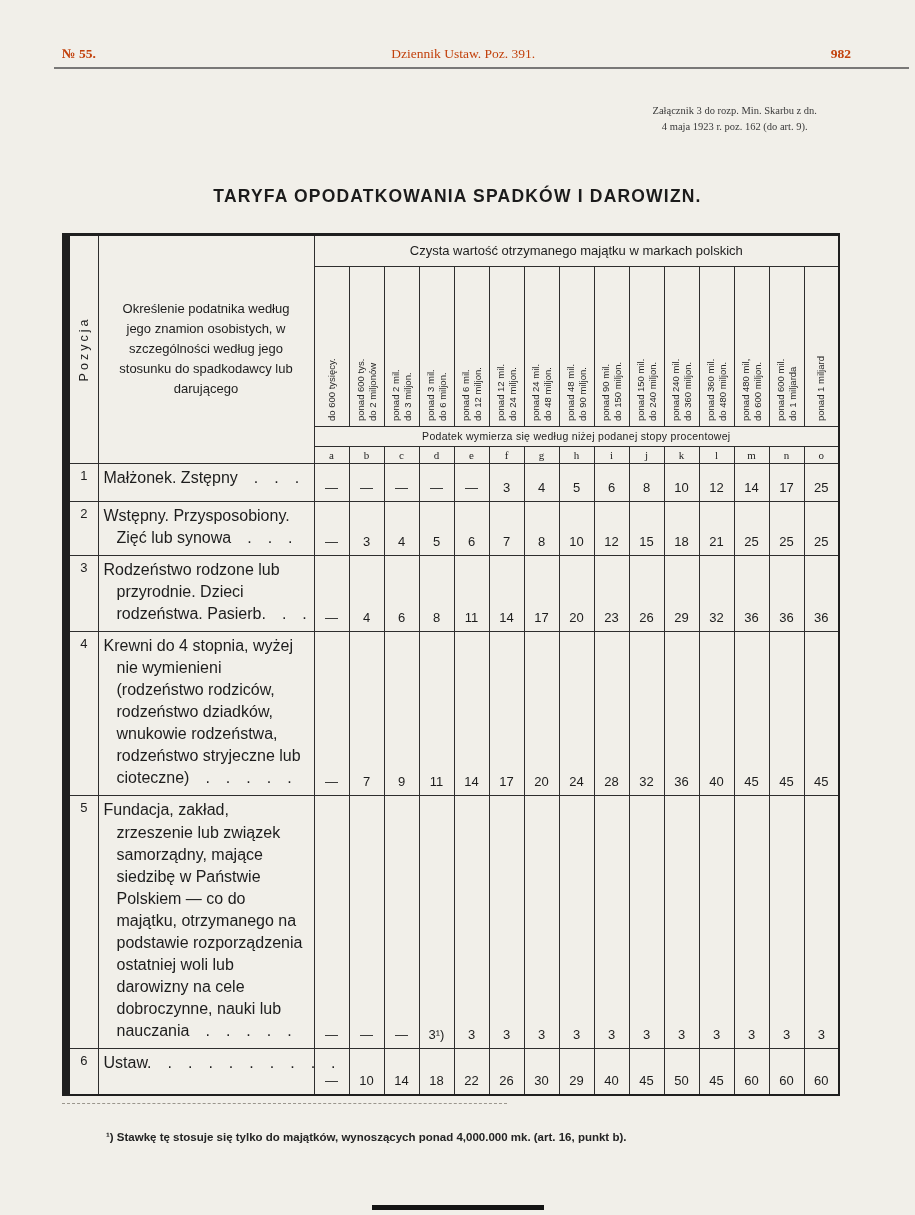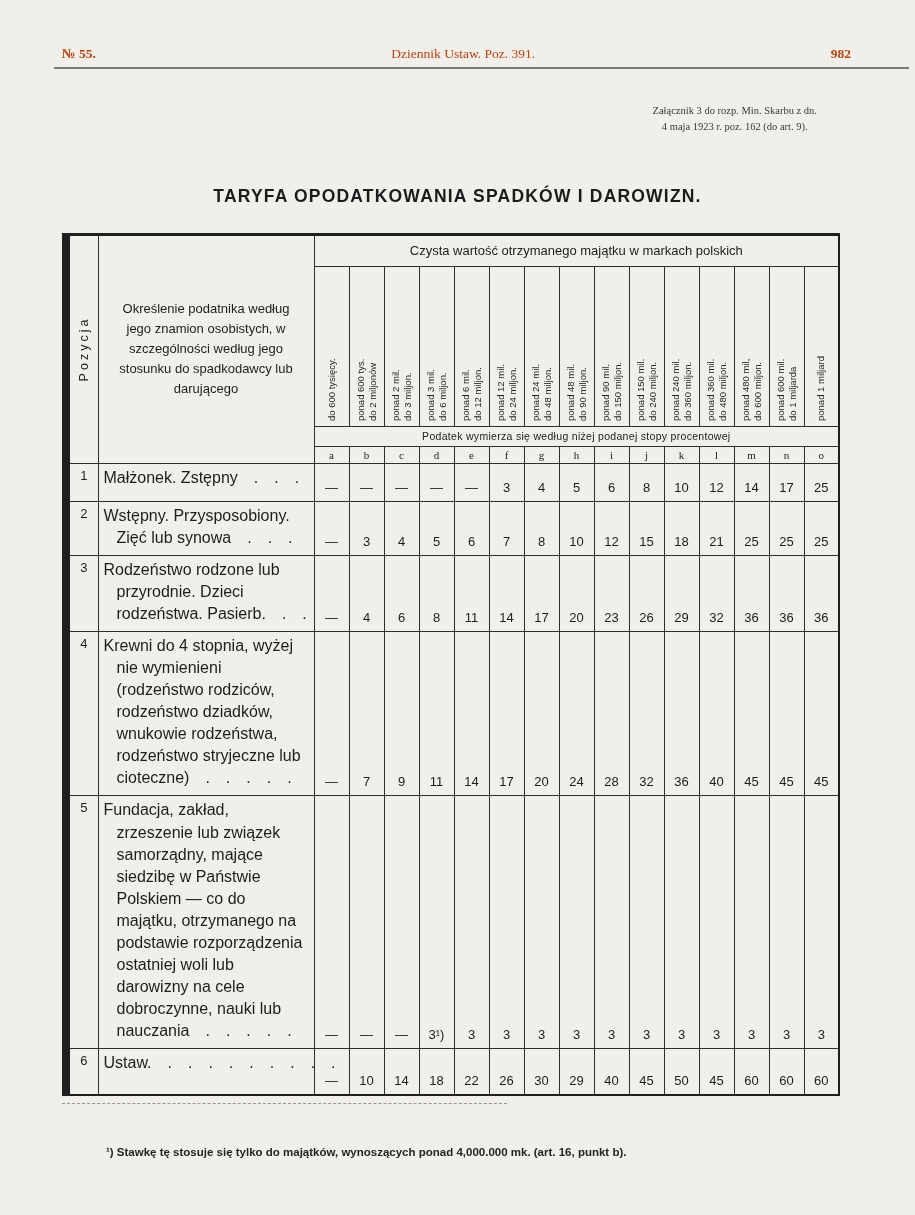--- a/index.html
+++ b/index.html
@@ -151,21 +151,21 @@
   tbody tr:nth-child(6) { height: 46px; }
 
   .table-artifact {
     margin: 7px 0 0 62px;
     width: 445px;
     border-top: 1px dashed #9b968d;
   }
 
   
   .footnote {
-    margin: 42px 70px 0 106px;
+    margin: 27px 70px 0 106px;
     font-size: 11.5px;
     font-weight: bold;
     color: #242424;
   }
 
   
   .end-bar {
     margin: 62px auto 0;
     width: 172px;
     height: 5px;

